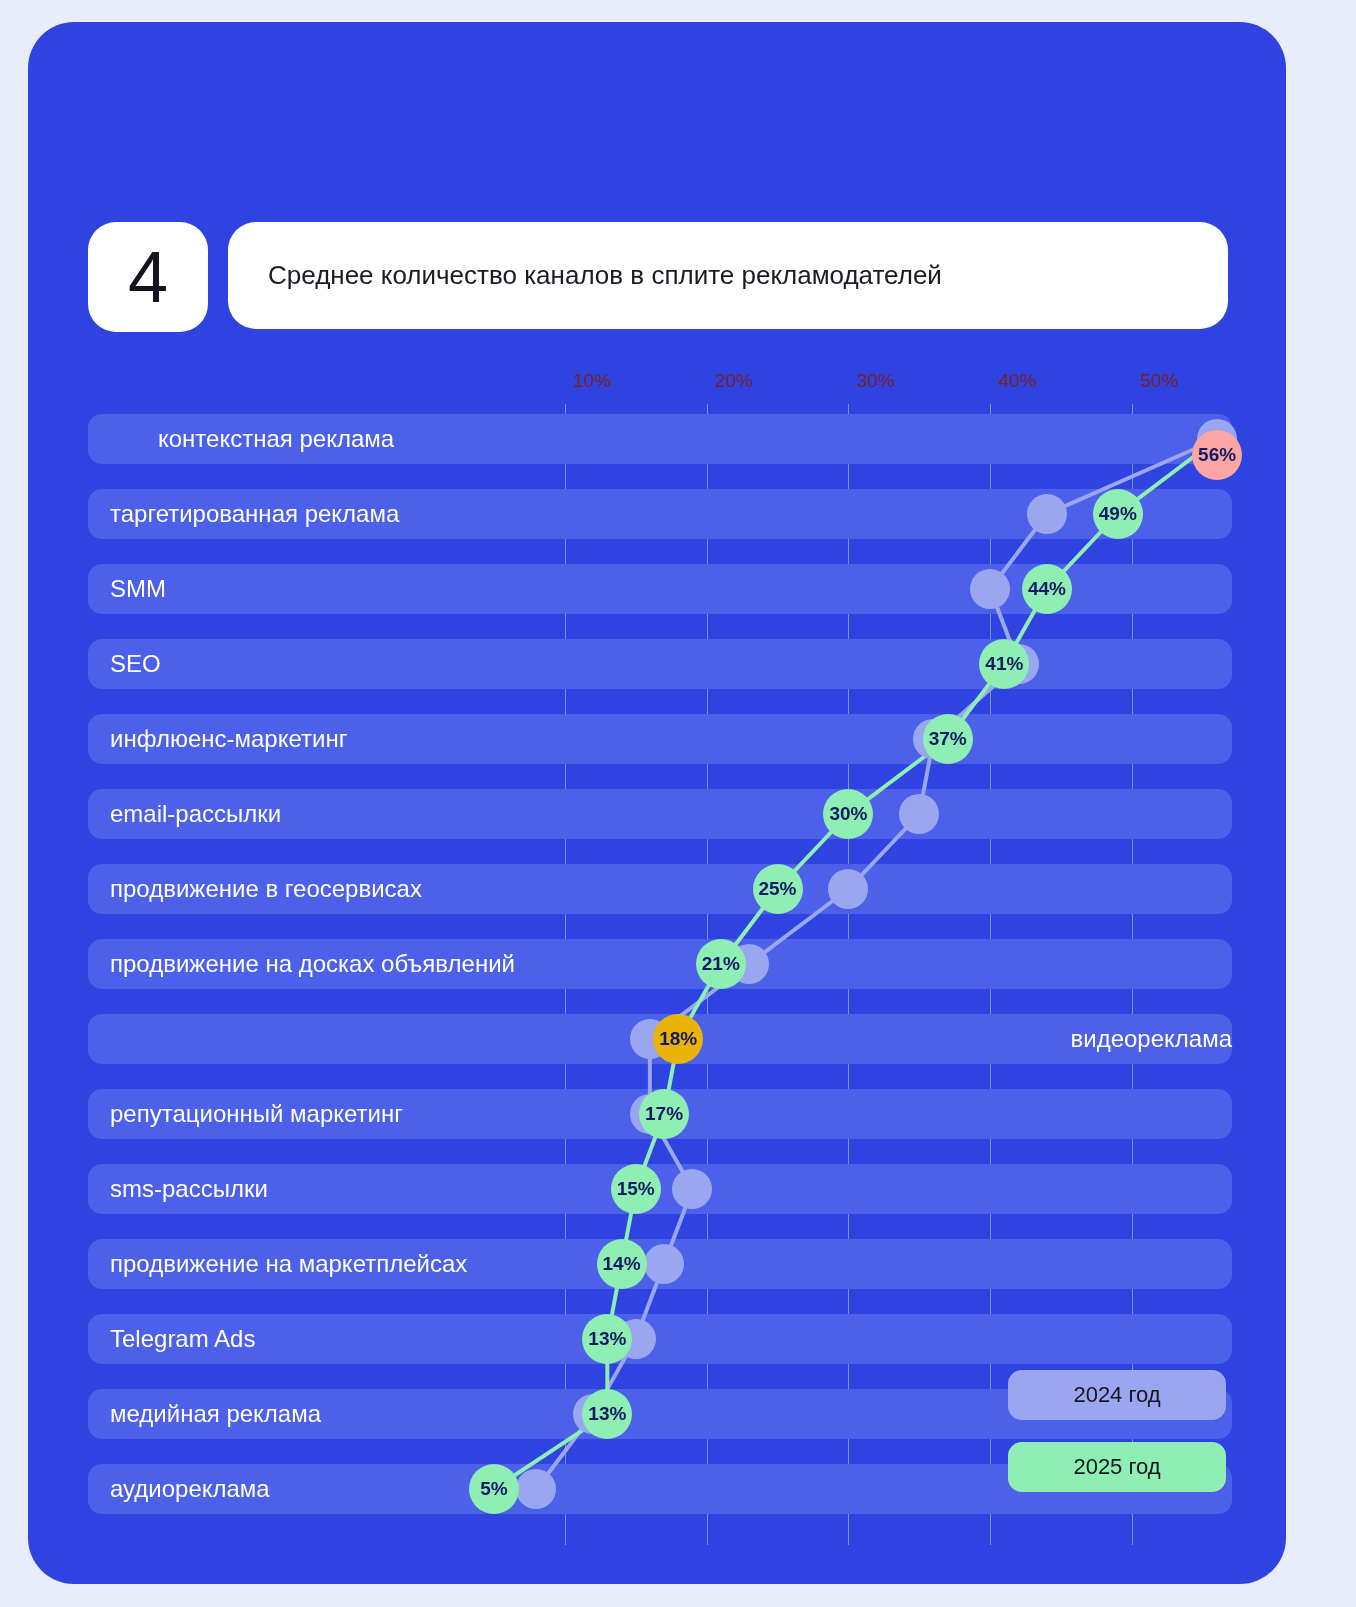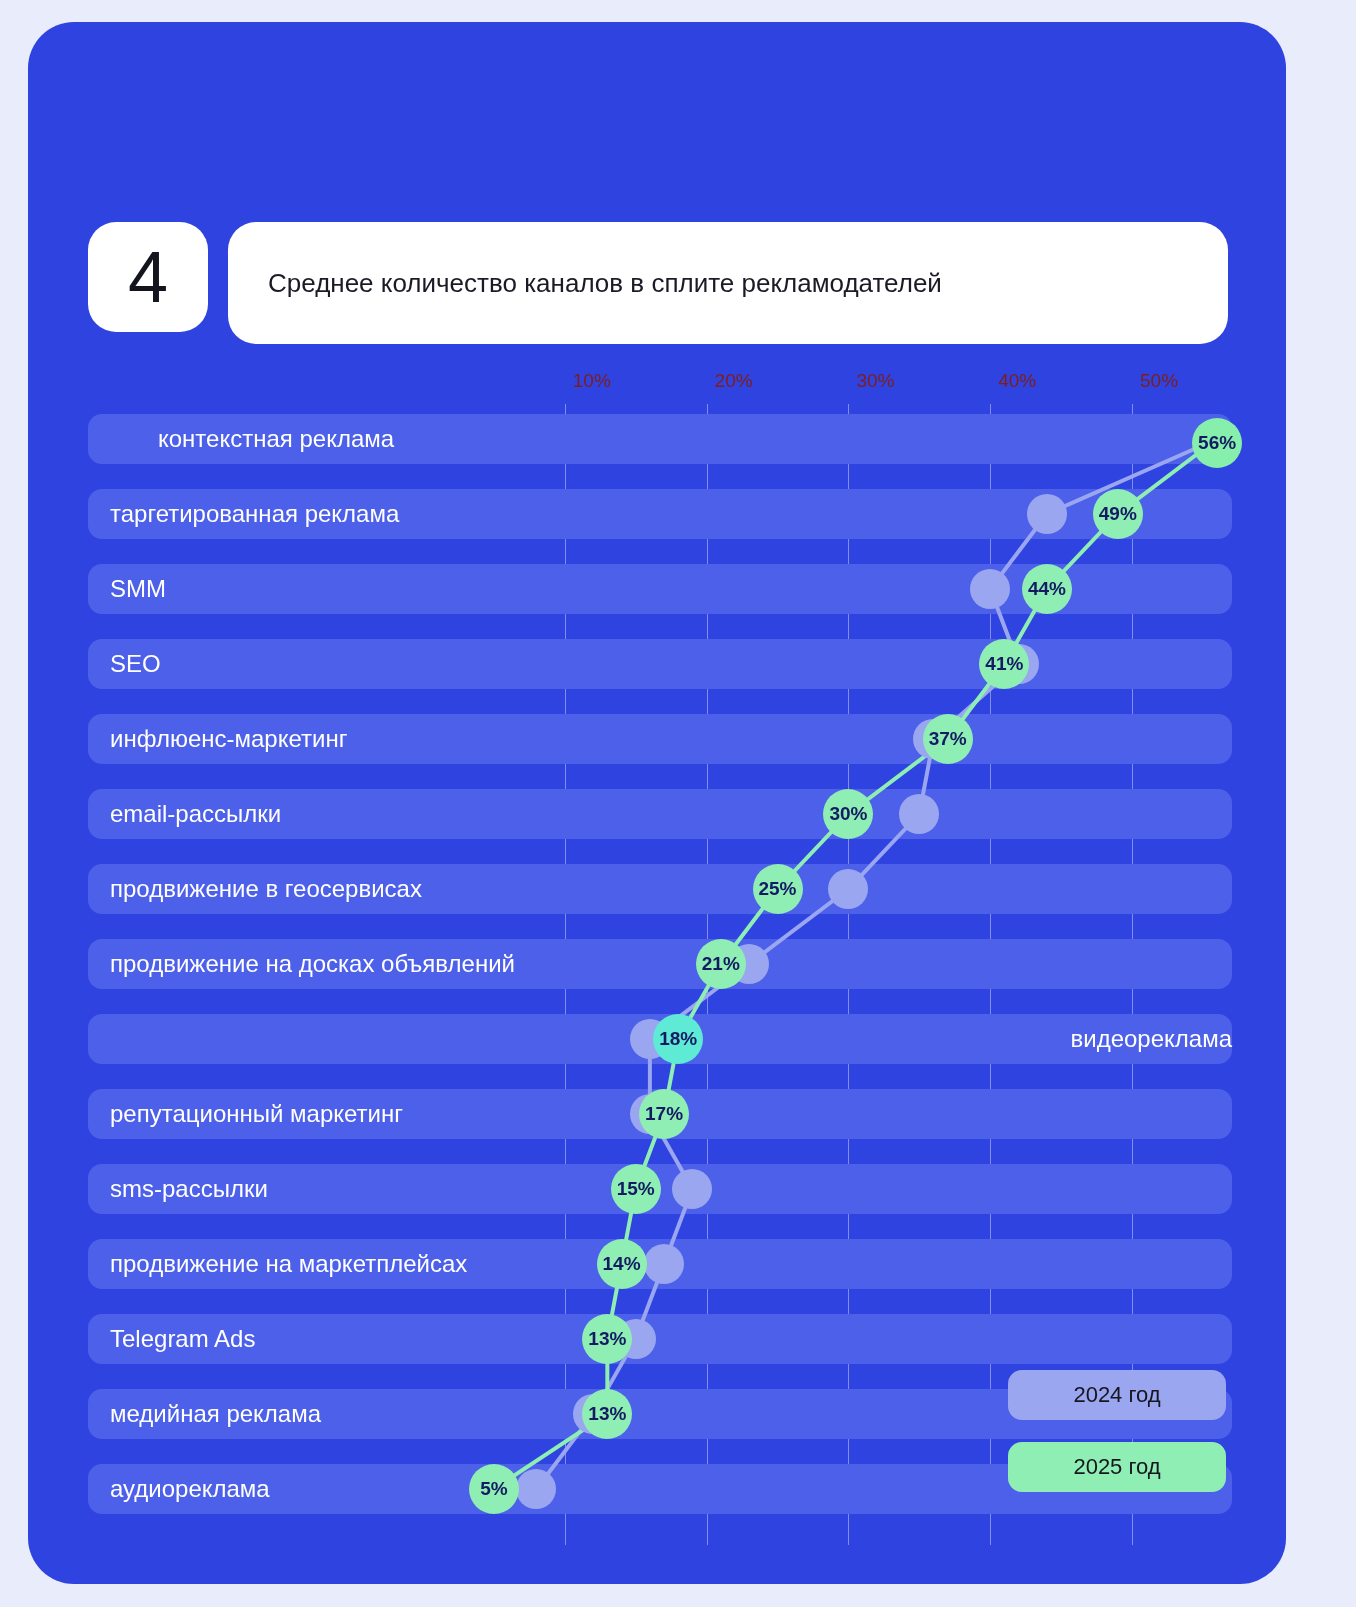--- a/index.html
+++ b/index.html
@@ -32,21 +32,21 @@
   }
 
   .subhead { position:absolute; left:88px; top:222px; height:110px; }
   .num-box {
     position:absolute; left:0; top:0; width:120px; height:110px;
     background:#ffffff; border-radius:28px;
     display:flex; align-items:center; justify-content:center;
   }
   .num-box .n { font-size:72px; color:#14141e; font-weight:400; line-height:1; }
   .sub-box {
-    position:absolute; left:140px; top:0; width:1000px; height:122px;
+    position:absolute; left:140px; top:0; width:1000px; height:107px;
     background:#ffffff; border-radius:28px;
     display:flex; align-items:center;
   }
   .sub-box .txt { font-size:26px; color:#1b1b26; padding-left:40px; }
 
   
   .chart {
     position:absolute; left:88px; top:370px;
     width:1150px; height:1160px;
   }
@@ -181,21 +181,21 @@
         <div class="pt pt24" style="left: 811.3px; top: 390px; background: rgb(154, 166, 240);"></div>
         <div class="pt pt24" style="left: 740.4px; top: 465px; background: rgb(154, 166, 240);"></div>
         <div class="pt pt24" style="left: 641.14px; top: 540px; background: rgb(154, 166, 240);"></div>
         <div class="pt pt24" style="left: 541.88px; top: 615px; background: rgb(154, 166, 240);"></div>
         <div class="pt pt24" style="left: 541.88px; top: 690px; background: rgb(154, 166, 240);"></div>
         <div class="pt pt24" style="left: 584.42px; top: 765px; background: rgb(154, 166, 240);"></div>
         <div class="pt pt24" style="left: 556.06px; top: 840px; background: rgb(154, 166, 240);"></div>
         <div class="pt pt24" style="left: 527.7px; top: 915px; background: rgb(154, 166, 240);"></div>
         <div class="pt pt24" style="left: 485.16px; top: 990px; background: rgb(154, 166, 240);"></div>
         <div class="pt pt24" style="left: 428.44px; top: 1065px; background: rgb(154, 166, 240);"></div>
-        <div class="pt pt25" style="left: 1104.08px; top: 14px; background: #86efac;">
+        <div class="pt pt25" style="left: 1104.08px; top: 26px; background: #fca5a5;">
           <span class="v">56%</span>
         </div>
         <div class="pt pt25" style="left: 1004.82px; top: 85px; background: rgb(142, 238, 180);">
           <span class="v">49%</span>
         </div>
         <div class="pt pt25" style="left: 933.92px; top: 160px; background: rgb(142, 238, 180);">
           <span class="v">44%</span>
         </div>
         <div class="pt pt25" style="left: 891.38px; top: 235px; background: rgb(142, 238, 180);">
           <span class="v">41%</span>
@@ -205,21 +205,21 @@
         </div>
         <div class="pt pt25" style="left: 735.4px; top: 385px; background: rgb(142, 238, 180);">
           <span class="v">30%</span>
         </div>
         <div class="pt pt25" style="left: 664.5px; top: 460px; background: rgb(142, 238, 180);">
           <span class="v">25%</span>
         </div>
         <div class="pt pt25" style="left: 607.78px; top: 535px; background: rgb(142, 238, 180);">
           <span class="v">21%</span>
         </div>
-        <div class="pt pt25" style="left: 565.24px; top: 610px; background: #5eead4;">
+        <div class="pt pt25" style="left: 565.24px; top: 610px; background: #eab308;">
           <span class="v">18%</span>
         </div>
         <div class="pt pt25" style="left: 551.06px; top: 685px; background: rgb(142, 238, 180);">
           <span class="v">17%</span>
         </div>
         <div class="pt pt25" style="left: 522.7px; top: 760px; background: rgb(142, 238, 180);">
           <span class="v">15%</span>
         </div>
         <div class="pt pt25" style="left: 508.52px; top: 835px; background: rgb(142, 238, 180);">
           <span class="v">14%</span>

